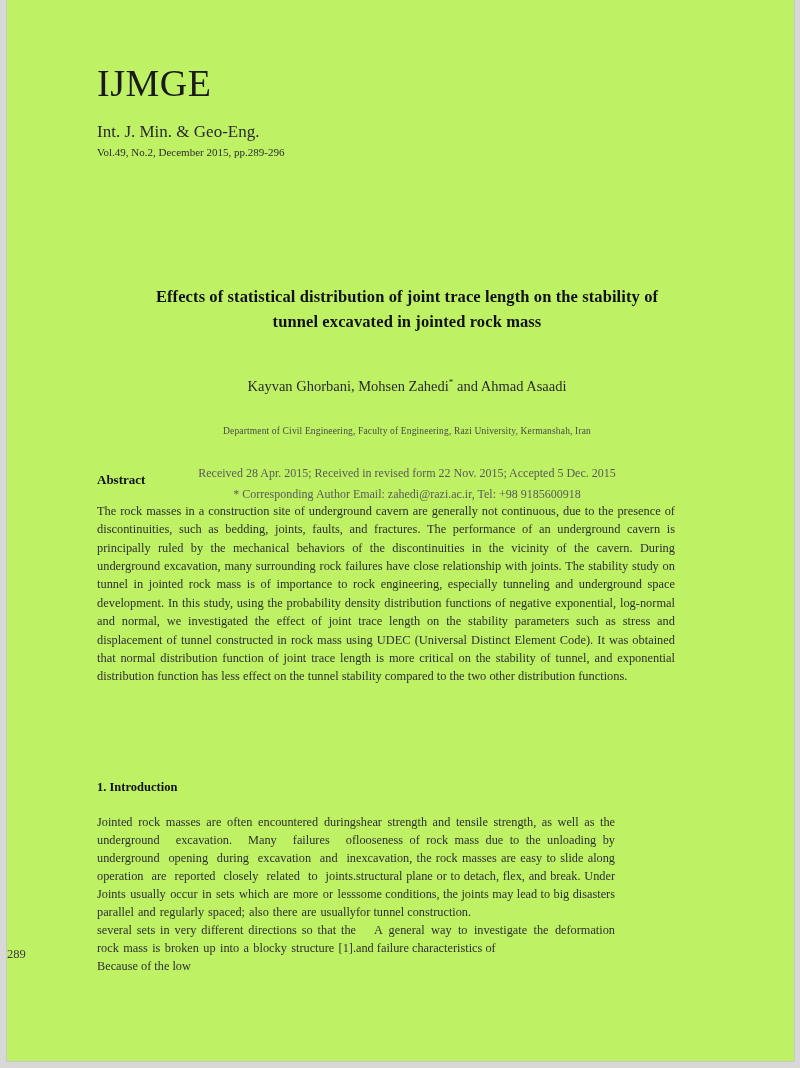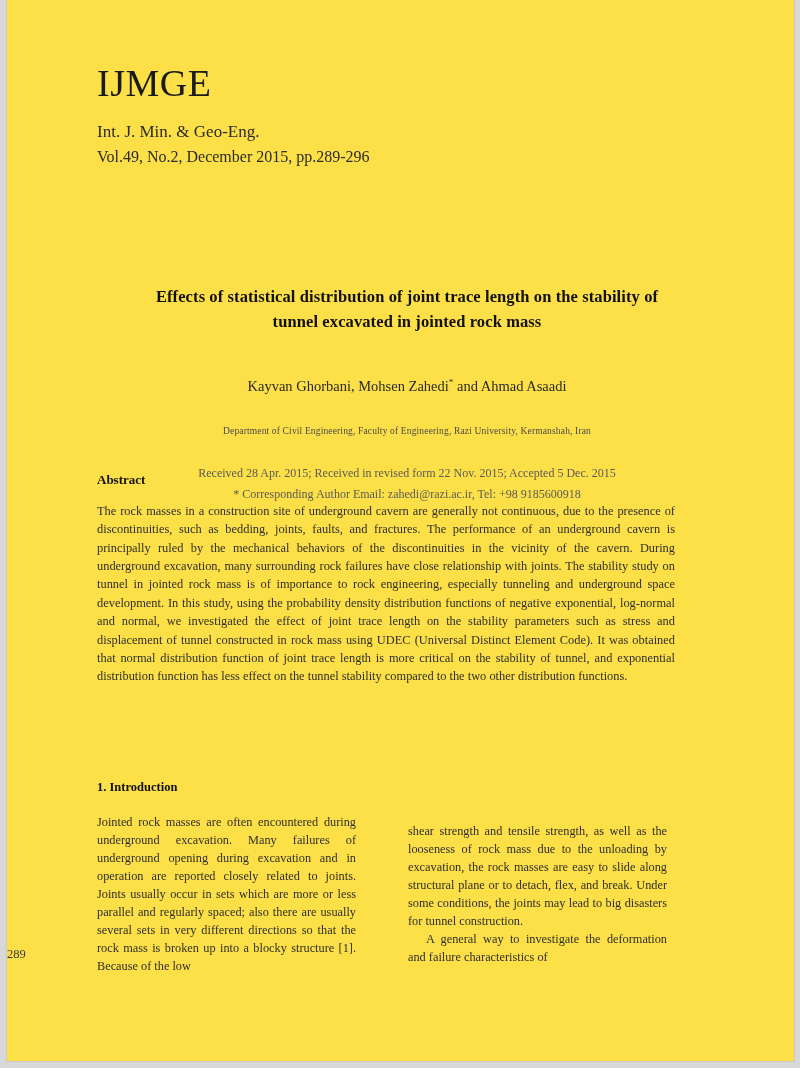--- a/index.html
+++ b/index.html
@@ -12,21 +12,21 @@
     height: 1068px;
     overflow: hidden;
     font-family: "Liberation Serif", serif;
   }
   .page {
     position: absolute;
     left: 6px;
     top: 0;
     width: 789px;
     height: 1062px;
-    background: #fde047;
+    background: #bef264;
     border-left: 1px solid #c9c9c9;
     border-right: 1px solid #c9c9c9;
     border-bottom: 1px solid #c9c9c9;
     box-sizing: border-box;
     overflow: hidden;
   }
   .content {
     position: absolute;
     left: 84px;
     top: 0;
@@ -42,21 +42,21 @@
     letter-spacing: 0.5px;
     line-height: 1;
   }
   .journal-sub {
     font-size: 17px;
     color: #2b2b2b;
     margin-top: 18px;
     line-height: 1.45;
   }
   .journal-vol {
-    font-size: 16px;
+    font-size: 11px;
     color: #2b2b2b;
     line-height: 1.45;
   }
 
   
   .title-block { position: absolute; left: 6px; top: 285px; width: 620px; }
   .paper-title {
     font-size: 16.5px;
     font-weight: bold;
     text-align: center;
@@ -112,22 +112,20 @@
   
   .intro-block { position: absolute; left: 6px; top: 780px; width: 580px; }
   .section-head {
     font-size: 12.5px;
     font-weight: bold;
     color: #111;
     margin-bottom: 19px;
   }
   .columns {
     display: flex;
-    gap: 52px;
-    align-items: center;
   }
   .col { width: 259px; }
   .col p {
     margin: 0;
     font-size: 12.3px;
     color: #2e2e2e;
     text-align: justify;
     line-height: 1.46;
   }
   .col p.indent { text-indent: 18px; }

